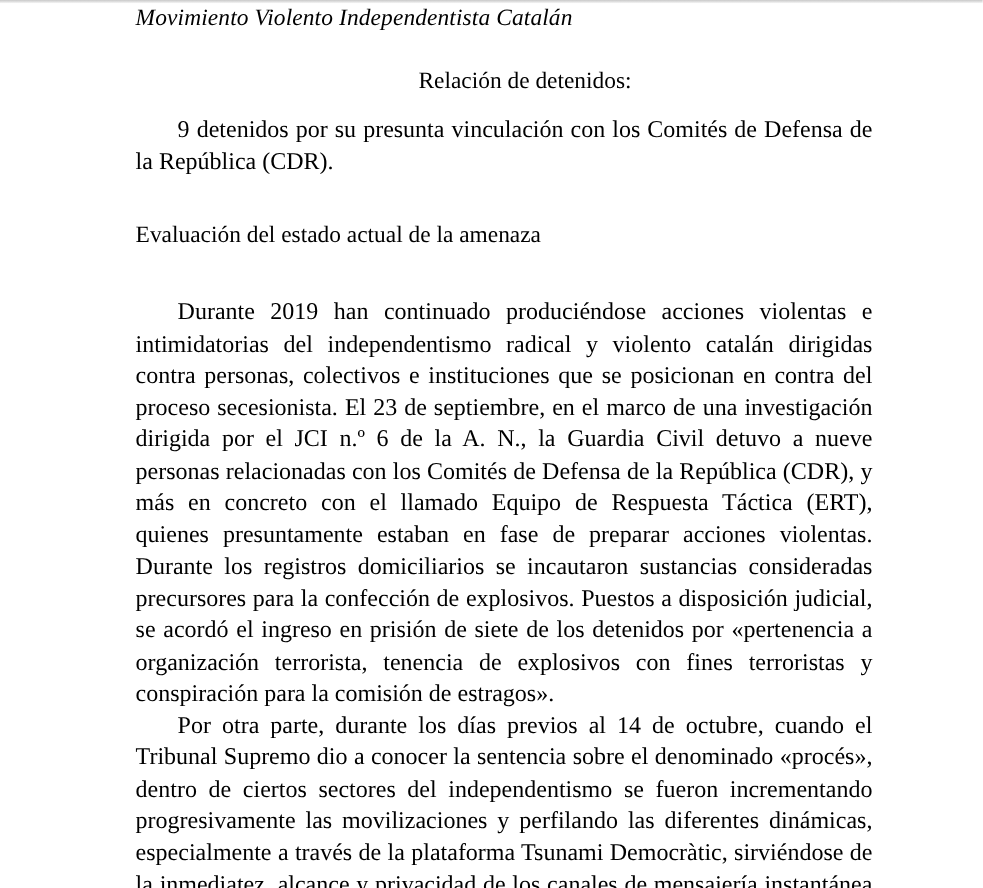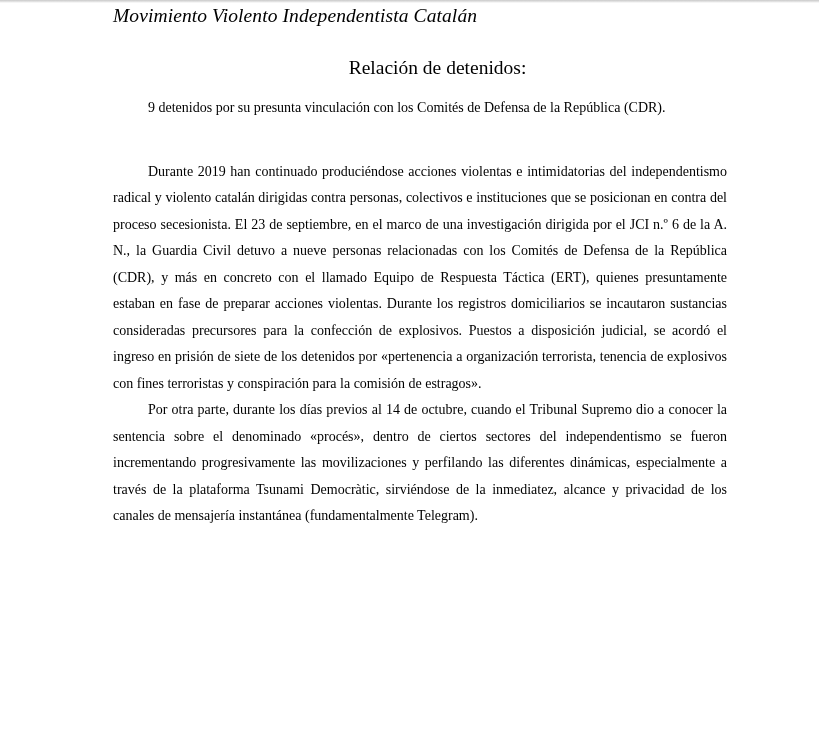--- a/index.html
+++ b/index.html
@@ -60,21 +60,21 @@
     font-size: 19.5px;
     line-height: 26px;
     margin: 0;
     padding-top: 26px;
     text-indent: 35px;
     text-align: center;
   }
 
   
   .para {
-    font-size: 14px;
+    font-size: 20px;
     line-height: 26.5px;
     margin: 0;
     text-align: justify;
     text-justify: inter-word;
     text-indent: 35px;
     hyphens: manual;
     font-family: Liberation Serif, serif;
   }
   .para-detainees {
     padding-top: 14px;
@@ -100,20 +100,21 @@
 
 <div class="page">
   <div class="content">
 
     <p class="running-head">Movimiento Violento Independentista Catalán</p>
 
     <p class="lead-label">Relación de detenidos:</p>
 
     <p class="para para-detainees">9 detenidos por su presunta vinculación con los Comités de Defensa de la República (CDR).</p>
 
+    <p class="heading">Evaluación del estado actual de la amenaza</p>
 
     <div class="body-block">
       <p class="para">Durante 2019 han continuado produciéndose acciones violentas e intimidatorias del independentismo radical y violento catalán dirigidas contra personas, colectivos e instituciones que se posicionan en contra del proceso secesionista. El 23 de septiembre, en el marco de una investigación dirigida por el JCI n.º 6 de la A. N., la Guardia Civil detuvo a nueve personas relacionadas con los Comités de Defensa de la República (CDR), y más en concreto con el llamado Equipo de Respuesta Táctica (ERT), quienes presuntamente estaban en fase de preparar acciones violentas. Durante los registros domiciliarios se incautaron sustancias consideradas precursores para la confección de explosivos. Puestos a disposición judicial, se acordó el ingreso en prisión de siete de los detenidos por «pertenencia a organización terrorista, tenencia de explosivos con fines terroristas y conspiración para la comisión de estragos».</p>
 
       <p class="para">Por otra parte, durante los días previos al 14 de octubre, cuando el Tribunal Supremo dio a conocer la sentencia sobre el denominado «procés», dentro de ciertos sectores del independentismo se fueron incrementando progresivamente las movilizaciones y perfilando las diferentes dinámicas, especialmente a través de la plataforma Tsunami Democràtic, sirviéndose de la inmediatez, alcance y privacidad de los canales de mensajería instantánea (fundamentalmente Telegram).</p>
 
     </div>
 
   </div>
 </div>

